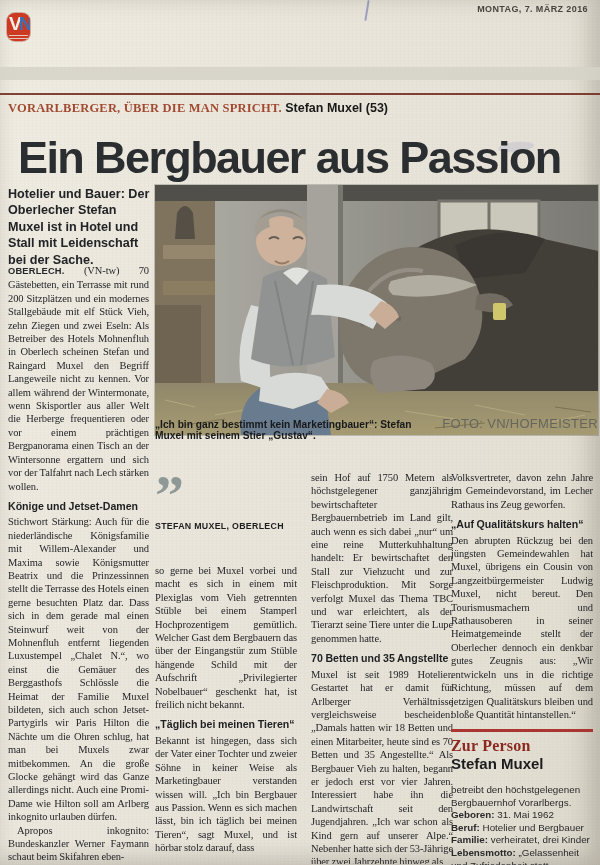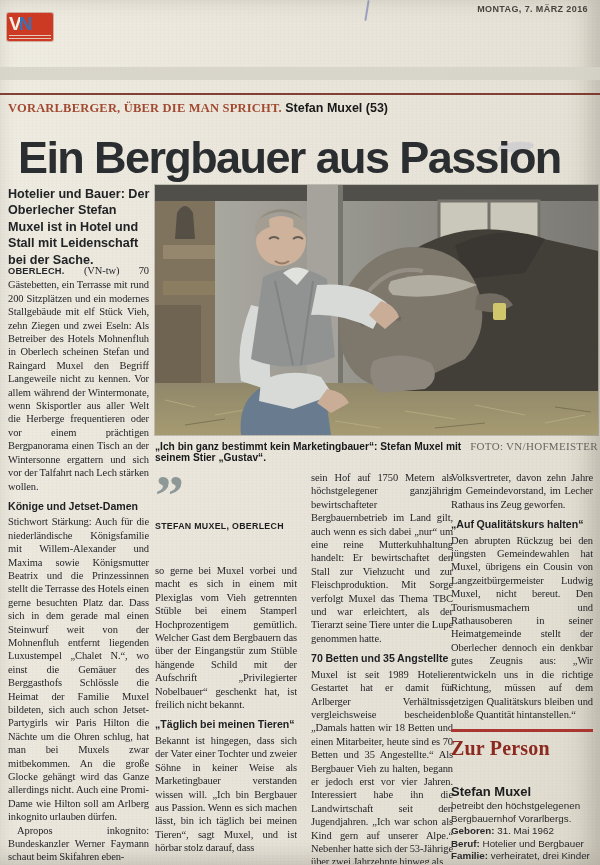--- a/index.html
+++ b/index.html
@@ -9,22 +9,22 @@
       linear-gradient(105deg, #efece2 0%, #eae6db 35%, #e7e3d8 60%, #e3dfd3 85%, #dcd8cb 100%);
     font-family:"Liberation Serif", serif;color:#26262a;
     box-shadow:inset -14px 0 22px rgba(90,85,70,.18), inset 0 -10px 18px rgba(90,85,70,.12);
   }
   .grain{position:absolute;inset:0;pointer-events:none;opacity:.5;
     background:repeating-linear-gradient(0deg, rgba(120,110,90,.035) 0 1px, transparent 1px 3px),
                repeating-linear-gradient(90deg, rgba(120,110,90,.03) 0 1px, transparent 1px 4px);}
   
   .date{position:absolute;top:4px;right:12px;font-family:"Liberation Sans",sans-serif;
     font-weight:bold;font-size:9px;letter-spacing:.4px;color:#47443f;padding-left:48px;}
-  .logo{position:absolute;left:7px;top:13px;width:46px;height:28px;background:#cd3a24;
-    border-radius:2px;box-shadow:0 0 0 1px rgba(160,60,40,.35);overflow:hidden;}
+  .logo{position:absolute;left:7px;top:13px;width:23px;height:28px;background:#cd3a24;
+    border-radius:8px;box-shadow:0 0 0 1px rgba(160,60,40,.35);overflow:hidden;}
   .logo .vn{position:absolute;top:0px;left:2px;font-family:"Liberation Sans",sans-serif;
     font-weight:bold;font-size:19px;letter-spacing:-3px;}
   .logo .v{color:#f2efe6;} .logo .n{color:#3d6fb4;}
   .logo .sub{position:absolute;bottom:2px;left:2px;right:2px;height:6px;
     background:repeating-linear-gradient(0deg,#e8e2d4 0 1px, transparent 1px 3px);opacity:.85;}
   .grayband{position:absolute;top:67px;left:0;width:600px;height:13px;background:#d5d2c8;opacity:.85;}
   .penmark{position:absolute;left:366px;top:0;width:2px;height:21px;background:#4252a6;opacity:.45;transform:rotate(9deg);border-radius:2px;}
   .smudge{position:absolute;left:498px;top:142px;width:36px;height:10px;border-radius:50%;
     background:rgba(70,90,180,.12);transform:rotate(-6deg);}
   
@@ -37,24 +37,24 @@
   .headline{position:absolute;top:122px;left:6px;width:590px;
     font-family:"Liberation Sans",sans-serif;font-weight:bold;font-size:45px;
     letter-spacing:-1.6px;color:#2b2e30;line-height:1.05;white-space:nowrap;}
   
   .lead{position:absolute;top:186px;left:8px;width:143px;
     font-family:"Liberation Sans",sans-serif;font-weight:bold;font-size:12.6px;
     line-height:16.4px;color:#222326;}
   
   .photo{position:absolute;top:185px;left:155px;width:443px;height:250px;overflow:hidden;
     box-shadow:0 0 0 1px rgba(60,55,45,.25);filter:saturate(.8) contrast(.95);}
-  .caption{position:absolute;top:440px;left:155px;width:443px;display:flex;
+  .caption{position:absolute;top:416px;left:155px;width:443px;display:flex;
     align-items:baseline;}
   .caption .cap{font-family:"Liberation Sans",sans-serif;font-weight:bold;font-size:10.2px;color:#17181a;}
-  .caption .credit{font-family:Liberation Serif, serif;font-size:11px;color:#66655e;letter-spacing:.3px;white-space:nowrap;margin-left:8px;}
+  .caption .credit{font-family:Liberation Sans, sans-serif;font-size:13px;color:#66655e;letter-spacing:.3px;white-space:nowrap;margin-left:8px;}
   
   .pullquote{position:absolute;top:474px;left:155px;width:144px;}
   .pq-mark{float:left;font-family:"Liberation Serif",serif;font-weight:bold;font-size:58px;
     line-height:40px;color:#8e9897;margin:2px 6px 0 0;}
   .pq-text{font-family:"Liberation Serif",serif;font-size:16.5px;line-height:19px;color:#3a4043;}
   .pq-attr{clear:both;padding-top:5px;font-family:"Liberation Sans",sans-serif;font-weight:bold;
     font-size:8.8px;letter-spacing:.3px;color:#1d1d1f;}
   
   .col{position:absolute;width:142px;font-size:10.5px;line-height:13.4px;
     letter-spacing:-.1px;word-spacing:-.3px;text-align:justify;color:#25262a;}
@@ -63,23 +63,23 @@
   .col1{left:8px;top:264px;width:141px;height:600px;overflow:hidden;}
   .col2{left:155px;top:564px;height:300px;overflow:hidden;}
   .col3{left:311px;top:471px;height:393px;overflow:hidden;}
   .col4{left:451px;top:471px;height:256px;overflow:hidden;}
   .subhead{font-family:"Liberation Sans",sans-serif;font-weight:bold;font-size:10.6px;
     letter-spacing:0;color:#1e1f22;margin:7px 0 2px 0;text-align:left;}
   .dateline{font-family:"Liberation Sans",sans-serif;font-weight:bold;font-size:9.3px;letter-spacing:.2px;}
   
   .person{position:absolute;left:451px;top:729px;width:142px;}
   .person .rule{height:3px;background:#a93630;margin-bottom:5px;}
-  .person .title{font-family:"Liberation Serif",serif;font-weight:bold;font-size:20px;
-    color:#8c2a20;letter-spacing:.2px;margin-bottom:24px;}
-  .person .name{font-family:"Liberation Sans",sans-serif;font-weight:bold;font-size:13px;color:#1c1c1e;margin-bottom:1px;}
+  .person .title{font-family:"Liberation Serif",serif;font-weight:bold;font-size:16px;
+    color:#8c2a20;letter-spacing:.2px;margin-bottom:0;}
+  .person .name{font-family:"Liberation Sans",sans-serif;font-weight:bold;font-size:15px;color:#1c1c1e;margin-bottom:12px;}
   .person .line{font-family:"Liberation Sans",sans-serif;font-size:9.8px;line-height:12.6px;color:#2a2a2c;}
   .person .lbl{font-weight:bold;}
 </style>
 </head>
 <body>
 
 <div class="page">
   <div class="grain"></div>
 
   <div class="date">MONTAG, 7. MÄRZ 2016</div>

